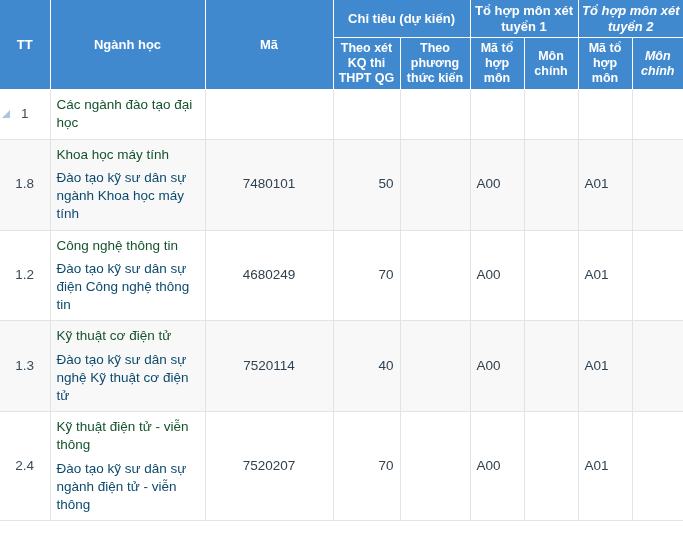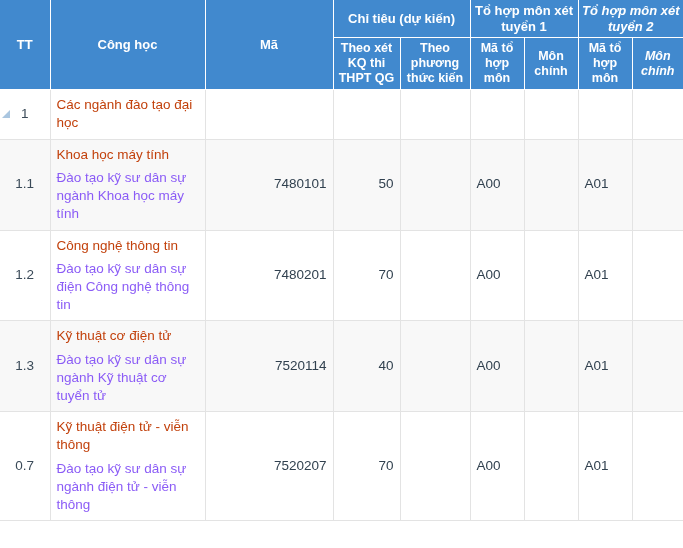--- a/index.html
+++ b/index.html
@@ -69,29 +69,29 @@
   tbody tr td:last-child  { border-right: none; }
 
   td.tt-cell {
     text-align: center;
     color: #3a4a58;
     position: relative;
     white-space: nowrap;
   }
   td.num-cell { text-align: right; }
   td.code-cell { text-align: left; margin-top: 11px; }
-  td.ma-cell  { text-align: right; }
+  td.ma-cell  { text-align: center; }
 
   .name-main {
     display: block;
-    color: #c2410c;
+    color: #14532d;
   }
   .name-sub {
     display: block;
-    color: #8b5cf6;
+    color: #0c4a6e;
     margin-top: 5px;
   }
 
   
   .collapse-icon {
     position: absolute;
     left: 2px;
     top: 50%;
     transform: translateY(-50%);
     width: 0;
@@ -112,21 +112,21 @@
       <col class="c-khac">
     <col class="c-mth1">
       <col class="c-mc1">
     <col class="c-mth2">
       <col class="c-mc2">
   </colgroup>
 
   <thead>
     <tr>
       <th rowspan="2" class="th-left-edge">TT</th>
-      <th rowspan="2">Công học</th>
+      <th rowspan="2">Ngành học</th>
       <th rowspan="2">Mã</th>
       <th colspan="2">Chỉ tiêu (dự kiến)</th>
       <th colspan="2">Tổ hợp môn xét tuyển 1</th>
       <th colspan="2" class="th-right-edge">Tổ hợp môn xét tuyển 2</th>
     </tr>
     <tr>
       <th class="th-small">Theo xét KQ thi THPT QG</th>
       <th class="th-small">Theo phương thức kiến</th>
       <th class="th-small">Mã tổ hợp môn</th>
       <th class="th-small">Môn chính</th>
@@ -143,63 +143,63 @@
         </td>
         <td class="ma-cell"></td>
         <td class="num-cell"></td>
         <td class="num-cell"></td>
         <td class="code-cell"></td>
         <td class="code-cell"></td>
         <td class="code-cell"></td>
         <td class="code-cell"></td>
       </tr>
       <tr class="alt">
-        <td class="tt-cell"><span>1.1</span></td>
+        <td class="tt-cell"><span>1.8</span></td>
         <td>
           <span class="name-main">Khoa học máy tính</span>
           <span class="name-sub">Đào tạo kỹ sư dân sự ngành Khoa học máy tính</span>
         </td>
         <td class="ma-cell">7480101</td>
         <td class="num-cell">50</td>
         <td class="num-cell"></td>
         <td class="code-cell">A00</td>
         <td class="code-cell"></td>
         <td class="code-cell">A01</td>
         <td class="code-cell"></td>
       </tr>
       <tr>
         <td class="tt-cell"><span>1.2</span></td>
         <td>
           <span class="name-main">Công nghệ thông tin</span>
           <span class="name-sub">Đào tạo kỹ sư dân sự điện Công nghệ thông tin</span>
         </td>
-        <td class="ma-cell">7480201</td>
+        <td class="ma-cell">4680249</td>
         <td class="num-cell">70</td>
         <td class="num-cell"></td>
         <td class="code-cell">A00</td>
         <td class="code-cell"></td>
         <td class="code-cell">A01</td>
         <td class="code-cell"></td>
       </tr>
       <tr class="alt">
         <td class="tt-cell"><span>1.3</span></td>
         <td>
           <span class="name-main">Kỹ thuật cơ điện tử</span>
-          <span class="name-sub">Đào tạo kỹ sư dân sự ngành Kỹ thuật cơ tuyển tử</span>
+          <span class="name-sub">Đào tạo kỹ sư dân sự nghệ Kỹ thuật cơ điện tử</span>
         </td>
         <td class="ma-cell">7520114</td>
         <td class="num-cell">40</td>
         <td class="num-cell"></td>
         <td class="code-cell">A00</td>
         <td class="code-cell"></td>
         <td class="code-cell">A01</td>
         <td class="code-cell"></td>
       </tr>
       <tr>
-        <td class="tt-cell"><span>0.7</span></td>
+        <td class="tt-cell"><span>2.4</span></td>
         <td>
           <span class="name-main">Kỹ thuật điện tử - viễn thông</span>
           <span class="name-sub">Đào tạo kỹ sư dân sự ngành điện tử - viễn thông</span>
         </td>
         <td class="ma-cell">7520207</td>
         <td class="num-cell">70</td>
         <td class="num-cell"></td>
         <td class="code-cell">A00</td>
         <td class="code-cell"></td>
         <td class="code-cell">A01</td>

